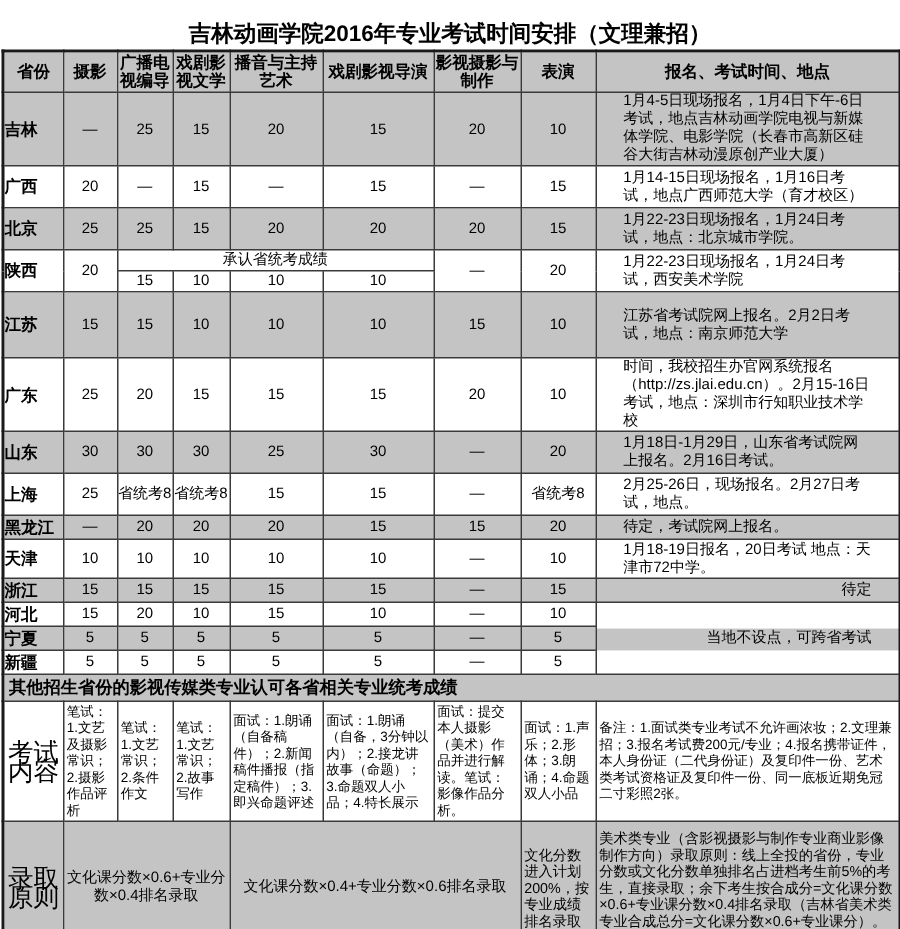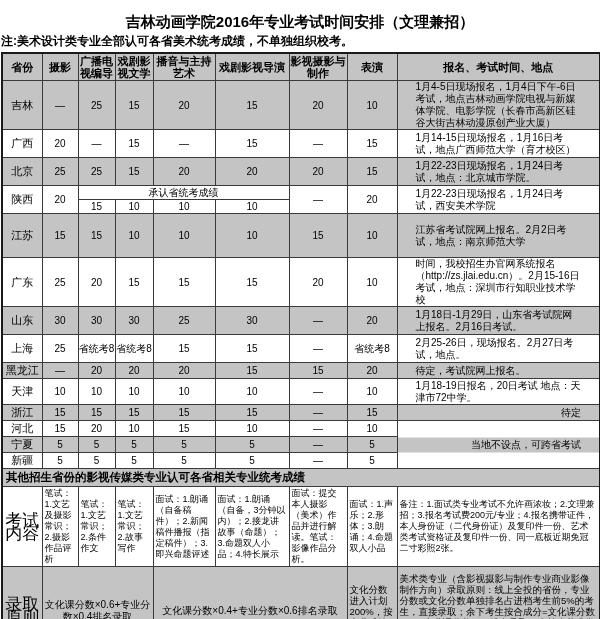--- a/index.html
+++ b/index.html
@@ -5,37 +5,36 @@
   html,body{margin:0;padding:0;background:#fff;color:#000;
     font-family:"Liberation Sans","DejaVu Sans",sans-serif;}
   .page{width:600px;height:619px;overflow:hidden;margin-top:10px;}
   .title{font-size:15px;font-weight:bold;text-align:center;padding:3px 0 1px;}
   .note{font-size:12px;font-weight:bold;padding:0 1px 2px;letter-spacing:0;}
   table{border-collapse:collapse;table-layout:fixed;width:598px;margin-left:1px;
     border:2px solid #1a1a1a;}
   td{border:1px solid #3a3a3a;overflow:hidden;vertical-align:middle;}
   tr.g>td{background:#c4c4c4;}
   .hdr td{font-weight:bold;font-size:11px;text-align:center;line-height:12px;padding:1px 0;}
-  .prov{font-weight:normal;text-align:center;font-size:11px;padding:0;}
+  .prov{font-weight:bold;font-size:11px;padding:0;}
   .v{text-align:center;font-size:10px;padding:0;line-height:11px;}
   .info{font-size:10px;text-align:left;padding:0 18px;line-height:12px;}
   .center{text-align:right;}
   .bandbg{background:linear-gradient(180deg,#fff 0 35%,#c4c4c4 35% 66%,#fff 66% 100%) !important;}
   .other{font-weight:bold;font-size:11.5px;text-align:left;padding:1px 3px;font-family:Liberation Serif, serif;}
   .label{font-weight:normal;font-size:17px;text-align:center;line-height:13px;padding:0 1px;}
   .content{font-size:9px;line-height:11px;text-align:left;padding:1px 2px;}
   .adm{font-size:10px;text-align:center;line-height:12px;padding:0 2px;}
   .admS{font-size:9.5px;text-align:left;line-height:11px;padding:0 2px;}
 </style>
 </head>
 <body>
 
 <div class="page">
   <div class="title">吉林动画学院2016年专业考试时间安排（文理兼招）</div>
-  <div class="note">注:美术设计类专业全部认可各省美术统考成绩，不单独组织校考。</div>
 
   <table>
     <colgroup>
       <col style="width:40px">
         <col style="width:36px">
         <col style="width:37px">
       <col style="width:38px">
         <col style="width:62px">
         <col style="width:74px">
       <col style="width:58px">

